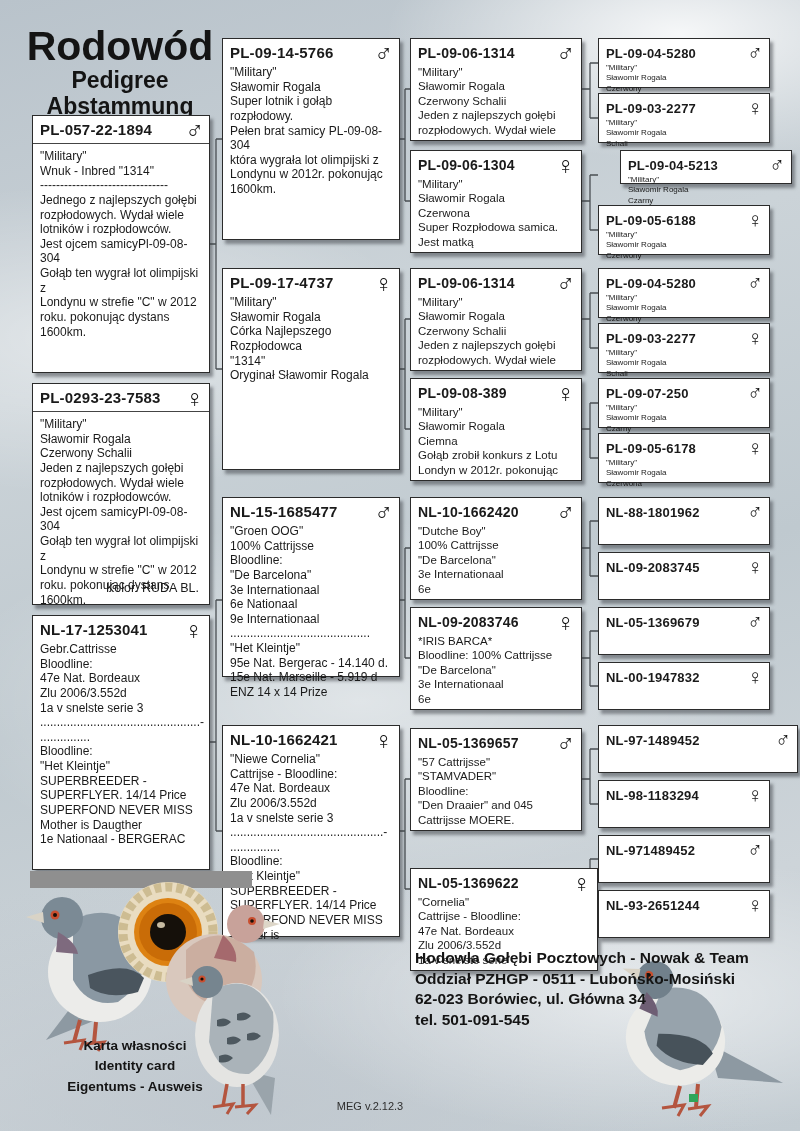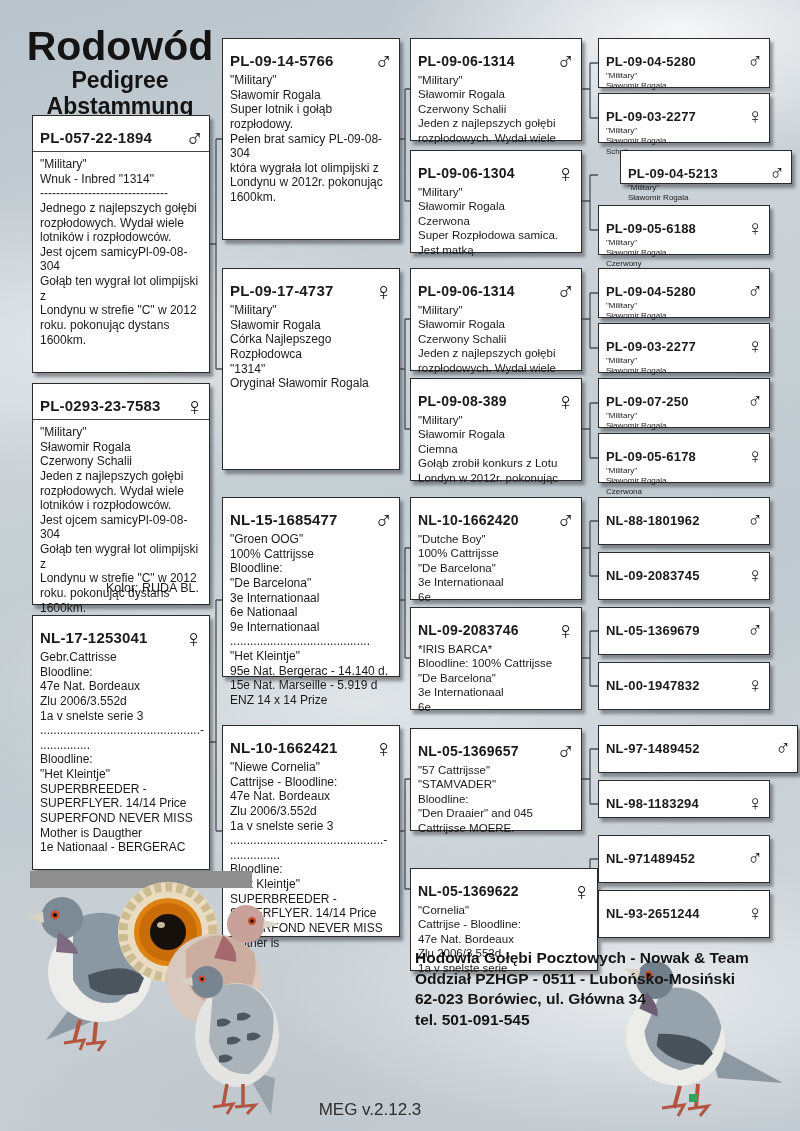--- a/index.html
+++ b/index.html
@@ -9,39 +9,39 @@
       radial-gradient(ellipse 420px 180px at 85% 3%, rgba(255,255,255,.85), rgba(255,255,255,0) 70%),
       radial-gradient(ellipse 500px 220px at 10% 30%, rgba(255,255,255,.45), rgba(255,255,255,0) 70%),
       radial-gradient(ellipse 600px 260px at 45% 62%, rgba(255,255,255,.5), rgba(255,255,255,0) 70%),
       radial-gradient(ellipse 520px 200px at 80% 88%, rgba(255,255,255,.55), rgba(255,255,255,0) 70%),
       radial-gradient(ellipse 700px 300px at 30% 97%, rgba(190,198,205,.8), rgba(190,198,205,0) 75%),
       linear-gradient(165deg,#b9c3cb 0%,#cbd3d8 30%,#bfc9cf 55%,#cdd4d9 80%,#c3ccd2 100%);}
   .title{position:absolute;left:22px;top:26px;width:196px;text-align:center;color:#141414;}
   .title .t1{font-size:41px;font-weight:bold;letter-spacing:0px;line-height:1.0;}
   .title .t2{font-size:23px;font-weight:bold;line-height:1.15;}
   .pbox{position:absolute;background:#fff;border:1px solid #2b2b2b;box-sizing:border-box;
-        box-shadow:3px 4px 3px rgba(55,60,65,.5);padding:13px 7px 4px;}
+        box-shadow:3px 4px 3px rgba(55,60,65,.5);padding:5px 7px 4px;}
   .head{position:relative;padding-right:26px;}
   .ring{font-weight:bold;font-size:15px;letter-spacing:.2px;white-space:nowrap;}
   .sym{position:absolute;top:-3px;right:-1px;font-size:25px;font-weight:400;line-height:1;color:#111;}
   .rule .head{border-bottom:1px solid #444;margin:0 -7px 5px;padding:0 30px 4px 7px;}
   .rule .head .sym{right:5px;}
   .body{font-size:12px;line-height:1.22;white-space:pre-line;margin-top:3px;}
   .g3 .ring{font-size:14px;}
   .g3 .body{font-size:11.5px;line-height:1.25;}
   .g4 .ring{font-size:13px;}
   .g4 .sym{font-size:21px;top:-2px;}
   .g4 .body{font-size:8px;line-height:1.3;margin-top:1px;}
   .kolor{position:absolute;right:10px;bottom:9px;font-size:12.5px;}
   .connectors{position:absolute;left:0;top:0;}
   .breeder{position:absolute;left:415px;top:948px;width:380px;font-size:15.5px;
            font-weight:bold;line-height:1.33;white-space:pre-line;color:#141414;}
   .identity{position:absolute;left:25px;top:1036px;width:220px;text-align:center;
             font-size:13.5px;font-weight:bold;line-height:1.5;white-space:pre-line;color:#141414;}
-  .version{position:absolute;left:300px;top:1100px;width:140px;text-align:center;font-size:17px;color:#2e2e2e;}
+  .version{position:absolute;left:300px;top:1100px;width:140px;text-align:center;font-size:11px;color:#2e2e2e;}
   .graybar{position:absolute;left:30px;top:871px;width:222px;height:17px;background:#8f8f8f;}
   .pigart{position:absolute;}
 </style>
 </head>
 <body>
 
 <div class="page">
 
   <svg class="connectors" width="800" height="1131">
     <path fill="none" stroke="#4a4f53" stroke-width="1.3" d="
@@ -285,21 +285,21 @@
   </div>
   <div class="pbox g4" style="left:598px;top:607px;width:172px;height:48px">
     <div class="head"><span class="ring">NL-05-1369679</span><span class="sym">♂</span></div>
   </div>
   <div class="pbox g4" style="left:598px;top:662px;width:172px;height:48px">
     <div class="head"><span class="ring">NL-00-1947832</span><span class="sym">♀</span></div>
   </div>
   <div class="pbox g4" style="left:598px;top:725px;width:200px;height:48px">
     <div class="head"><span class="ring">NL-97-1489452</span><span class="sym">♂</span></div>
   </div>
-  <div class="pbox g4" style="left:598px;top:780px;width:172px;height:38px">
+  <div class="pbox g4" style="left:598px;top:780px;width:172px;height:48px">
     <div class="head"><span class="ring">NL-98-1183294</span><span class="sym">♀</span></div>
   </div>
   <div class="pbox g4" style="left:598px;top:835px;width:172px;height:48px">
     <div class="head"><span class="ring">NL-971489452</span><span class="sym">♂</span></div>
   </div>
   <div class="pbox g4" style="left:598px;top:890px;width:172px;height:48px">
     <div class="head"><span class="ring">NL-93-2651244</span><span class="sym">♀</span></div>
   </div>
 
   <div class="graybar"></div>
@@ -370,15 +370,18 @@
     </g>
     <path d="M92 138 L86 160 M110 136 L108 159" stroke="#b4553f" stroke-width="4" fill="none"></path>
     <path d="M74 160 L96 157 L90 168 M100 161 L120 158 L112 168" stroke="#b4553f" stroke-width="3" fill="none"></path>
     <rect x="101" y="146" width="9" height="8" fill="#2ea65a"></rect>
   </svg>
 
   <div class="breeder">Hodowla Gołębi Pocztowych - Nowak &amp; Team
 Oddział PZHGP - 0511 - Lubońsko-Mosiński
 62-023 Borówiec, ul. Główna 34
 tel. 501-091-545</div>
+  <div class="identity">Karta własności
+Identity card
+Eigentums - Ausweis</div>
   <div class="version">MEG v.2.12.3</div>
 
 </div>
 
 </body></html>

